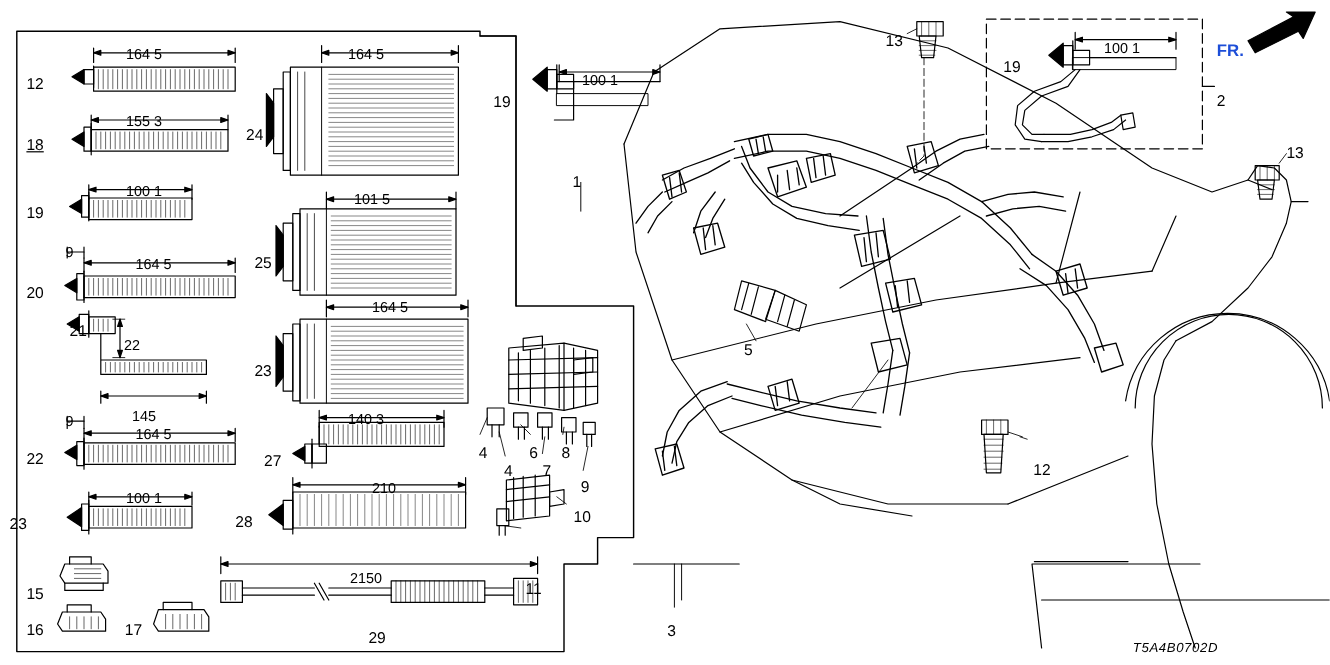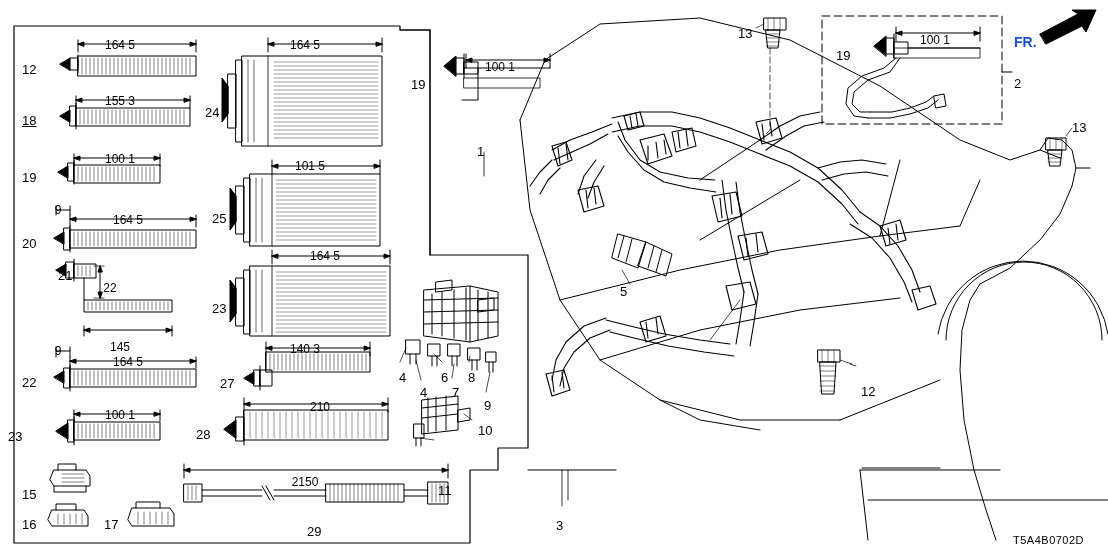--- a/index.html
+++ b/index.html
@@ -465,14 +465,14 @@
     <div class="dim" style="left: 305px; top: 38px; transform: translateX(-50%);">164 5</div>
     <div class="dim" style="left: 310px; top: 159px; transform: translateX(-50%);">101 5</div>
     <div class="dim" style="left: 325px; top: 249px; transform: translateX(-50%);">164 5</div>
     <div class="dim" style="left: 305px; top: 342px; transform: translateX(-50%);">140 3</div>
     <div class="dim" style="left: 320px; top: 400px; transform: translateX(-50%);">210</div>
     <div class="dim" style="left: 305px; top: 459px; transform: translateX(-50%); margin-top: 16px;">2150</div>
     <div class="dim" style="left: 500px; top: 60px; transform: translateX(-50%);">100 1</div>
     <div class="dim" style="left: 935px; top: 33px; transform: translateX(-50%);">100 1</div>
   </div>
 
-<div class="docid" style="left:1013px;top:534px;">T5A4B0702D</div>
+<div class="docid" style="left:944px;top:534px;font-style:italic;">T5A4B0702D</div>
 <div class="fr" style="left:1014px;top:34px;">FR.</div>
 
 </body></html>

